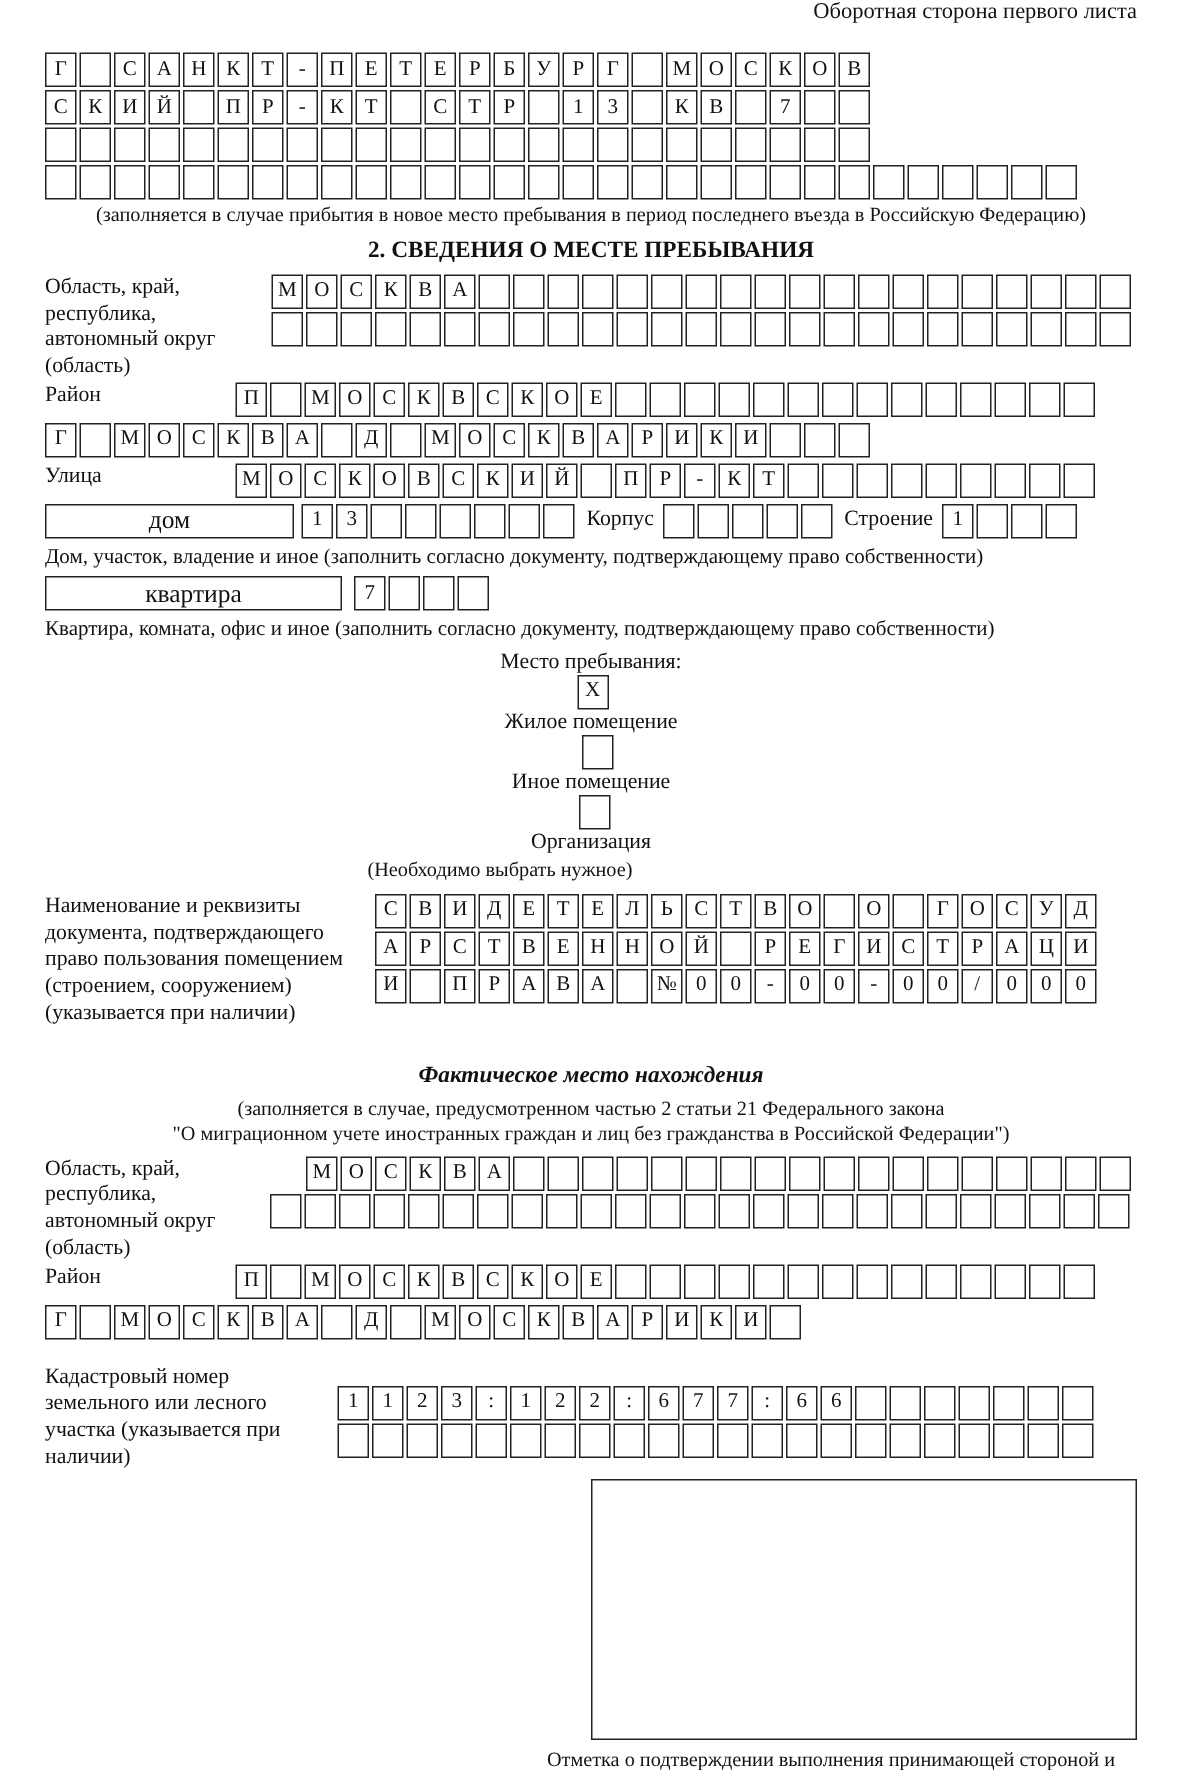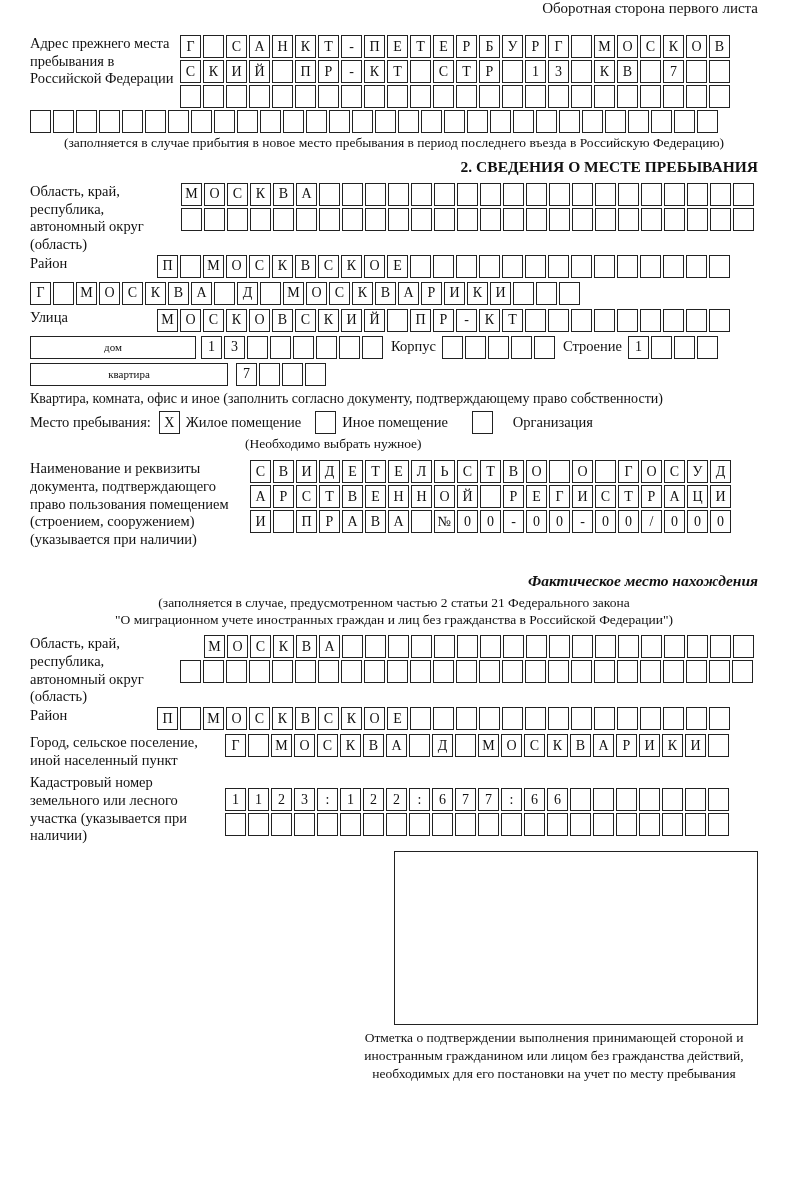--- a/index.html
+++ b/index.html
@@ -9,45 +9,44 @@
   .hdr-note{text-align:right;font-size:15px;margin-bottom:18px;}
   .frow{display:flex;align-items:flex-start;}
   .lbl{line-height:1.22;flex:none;}
   .w150{width:150px;} .w127{width:127px;} .w220{width:220px;} .w195{width:195px;}
   .rows{flex:1;}
   .boxrow{display:flex;gap:2px;margin-bottom:2px;}
   .box{width:19px;height:21px;border:1.6px solid #222;flex:none;
        display:flex;align-items:center;justify-content:center;
        font-size:14px;line-height:1;background:#fff;}
   .wide-cell{height:21px;border:1.6px solid #222;flex:none;
-       display:flex;align-items:center;justify-content:center;font-size:11px;}
+       display:flex;align-items:center;justify-content:center;font-size:17px;}
   .caption{font-size:13.5px;line-height:1.25;}
   .center{text-align:center;}
-  .sec-title{text-align:right;font-weight:bold;font-size:15.5px;margin:6px 0 7px;}
+  .sec-title{text-align:center;font-weight:bold;font-size:15.5px;margin:6px 0 7px;}
   .mb2{margin-bottom:2px;} .mb4{margin-bottom:4px;} .mb6{margin-bottom:6px;}
   .minh{min-height:72px;gap:24px;}
   .inline-lbl{flex:none;padding:2px 6px 0 8px;}
-  .stayrow{display:flex;align-items:center;margin:4px 0 2px;}
+  .stayrow{display:flex;align-items:center;margin:4px 0 2px;flex-direction:column;}
   .stayrow .box{margin:0 6px 0 8px;}
   .stay-note{margin-left:215px;font-size:13.5px;margin-bottom:8px;}
   .shift{margin-left:-24px;}
   .kad-rows{padding-top:14px;}
   .stamp-box{width:362px;height:172px;border:1.6px solid #222;margin:6px 0 4px auto;}
   .stamp-note{width:420px;margin-left:auto;margin-right:-6px;text-align:center;
        font-size:13.5px;line-height:1.35;}
 </style>
 </head>
 <body>
 
 <div class="page">
 
   <div class="hdr-note">Оборотная сторона первого листа</div>
 
   <div class="frow">
-    <div class="lbl w150">Адрес прежнего места пребывания в Российской Федерации</div>
     <div class="rows">
       <div class="boxrow">
           <span class="box">Г</span>
           <span class="box"></span>
           <span class="box">С</span>
           <span class="box">А</span>
           <span class="box">Н</span>
           <span class="box">К</span>
           <span class="box">Т</span>
           <span class="box">-</span>
@@ -330,20 +329,21 @@
         <span class="box"></span>
       </div>
     <div class="inline-lbl">Строение</div>
     <div class="boxrow">
         <span class="box">1</span>
         <span class="box"></span>
         <span class="box"></span>
         <span class="box"></span>
       </div>
   </div>
+  <div class="caption mb4" style="font-size:14px;">Дом, участок, владение и иное (заполнить согласно документу, подтверждающему право собственности)</div>
 
   <div class="frow mb2">
     <div class="wide-cell" style="width:196px;margin-right:8px;">квартира</div>
     <div class="boxrow">
         <span class="box">7</span>
         <span class="box"></span>
         <span class="box"></span>
         <span class="box"></span>
       </div>
   </div>
@@ -523,21 +523,20 @@
         <span class="box"></span>
         <span class="box"></span>
         <span class="box"></span>
         <span class="box"></span>
         <span class="box"></span>
         <span class="box"></span>
       </div>
   </div>
 
   <div class="frow mb2" style="min-height:38px;">
-    <div class="lbl w195">Город, сельское поселение, иной населенный пункт</div>
     <div class="boxrow">
         <span class="box">Г</span>
         <span class="box"></span>
         <span class="box">М</span>
         <span class="box">О</span>
         <span class="box">С</span>
         <span class="box">К</span>
         <span class="box">В</span>
         <span class="box">А</span>
         <span class="box"></span>

